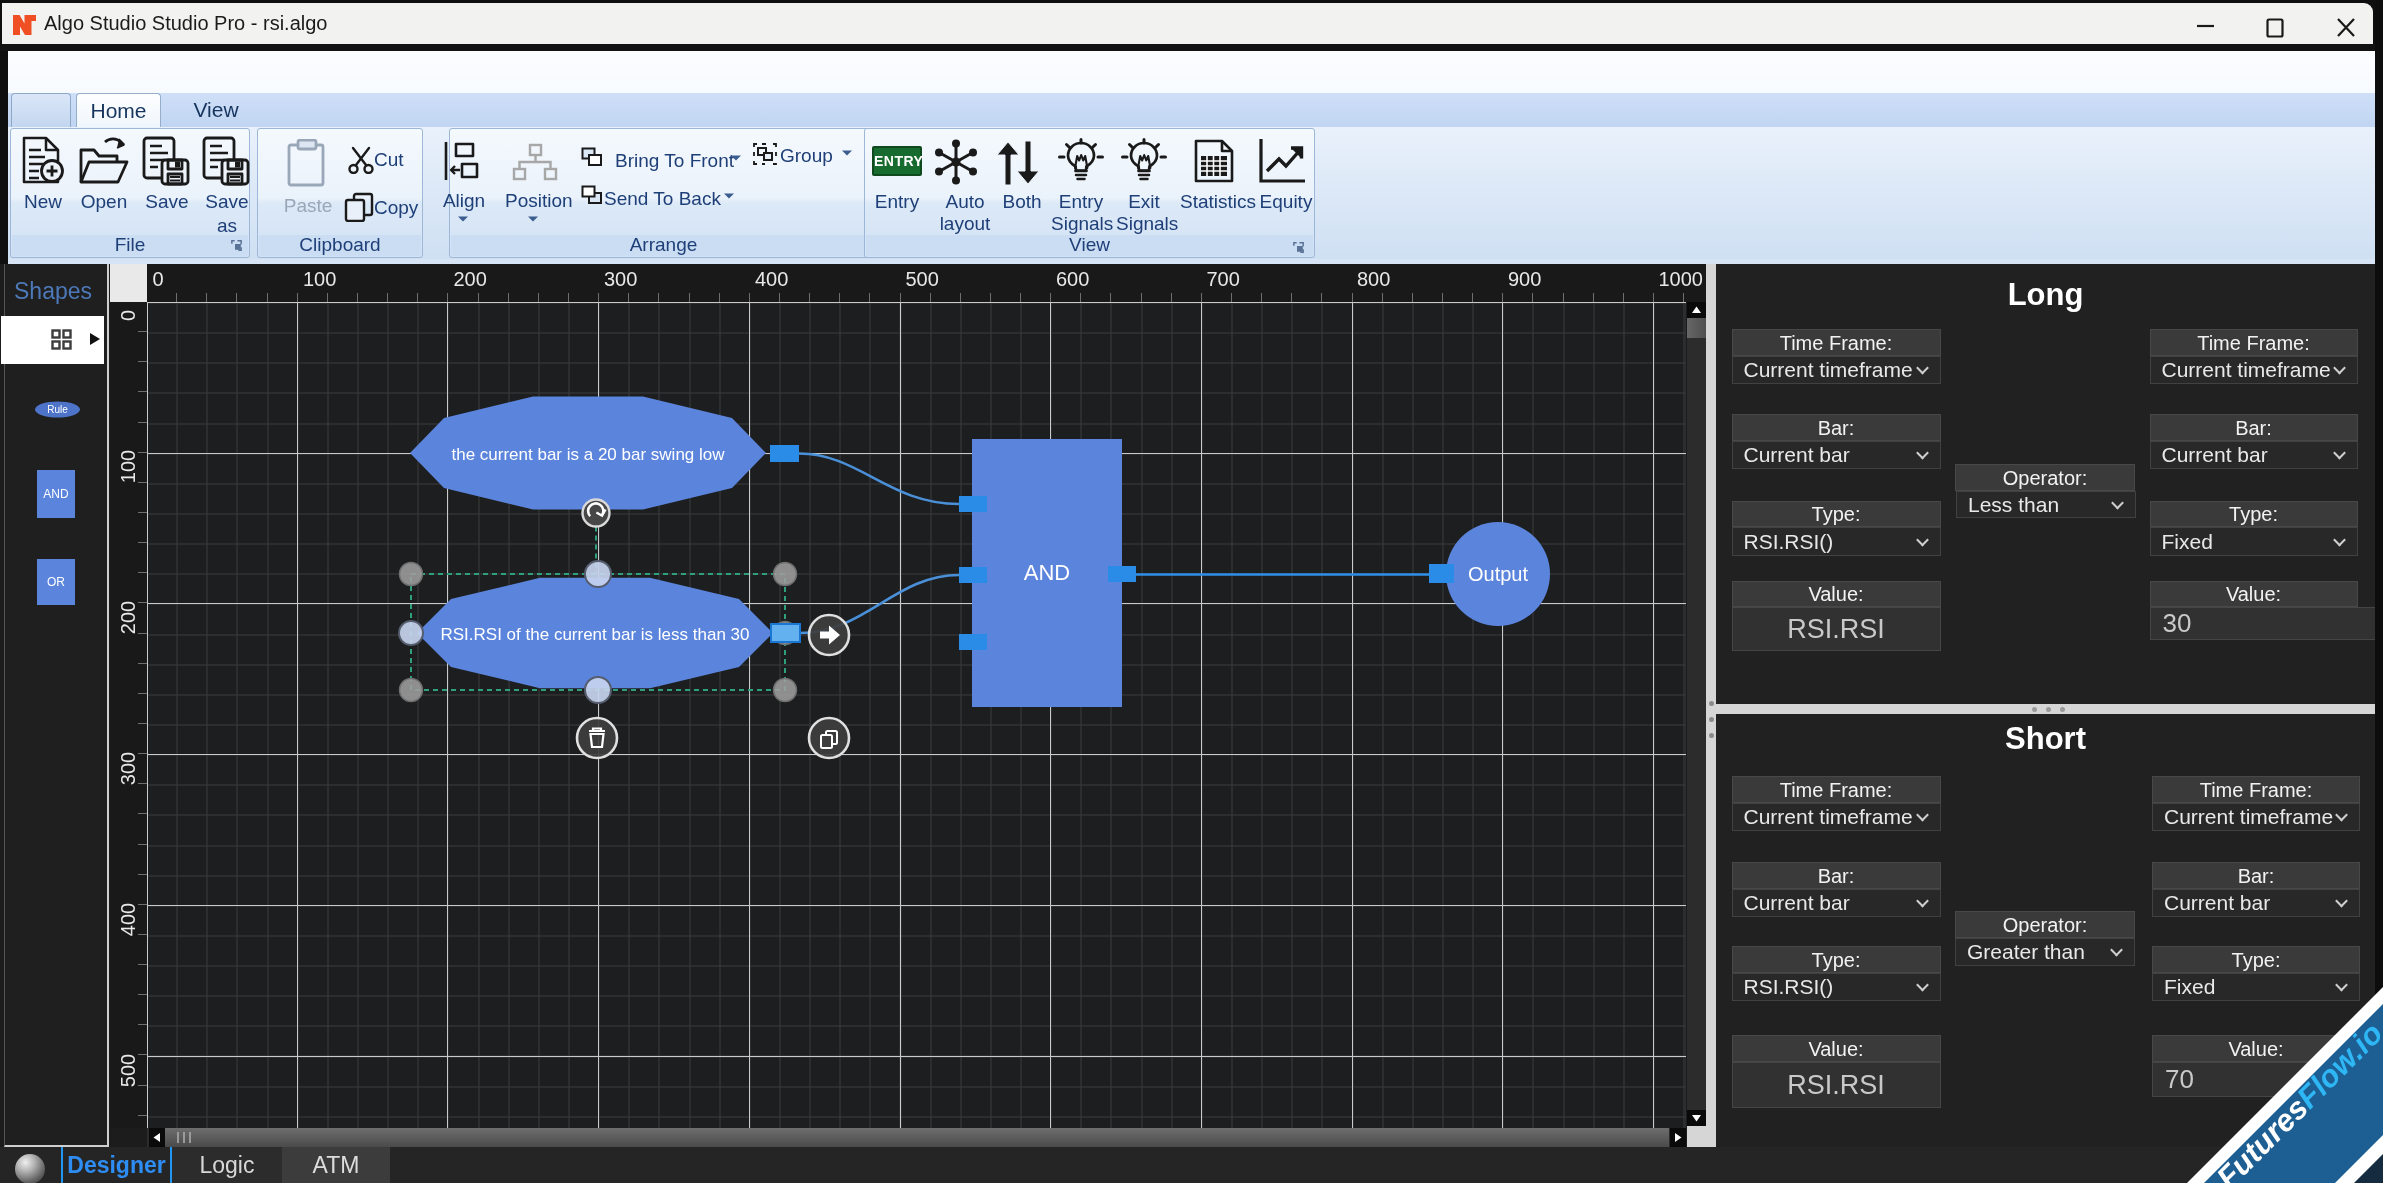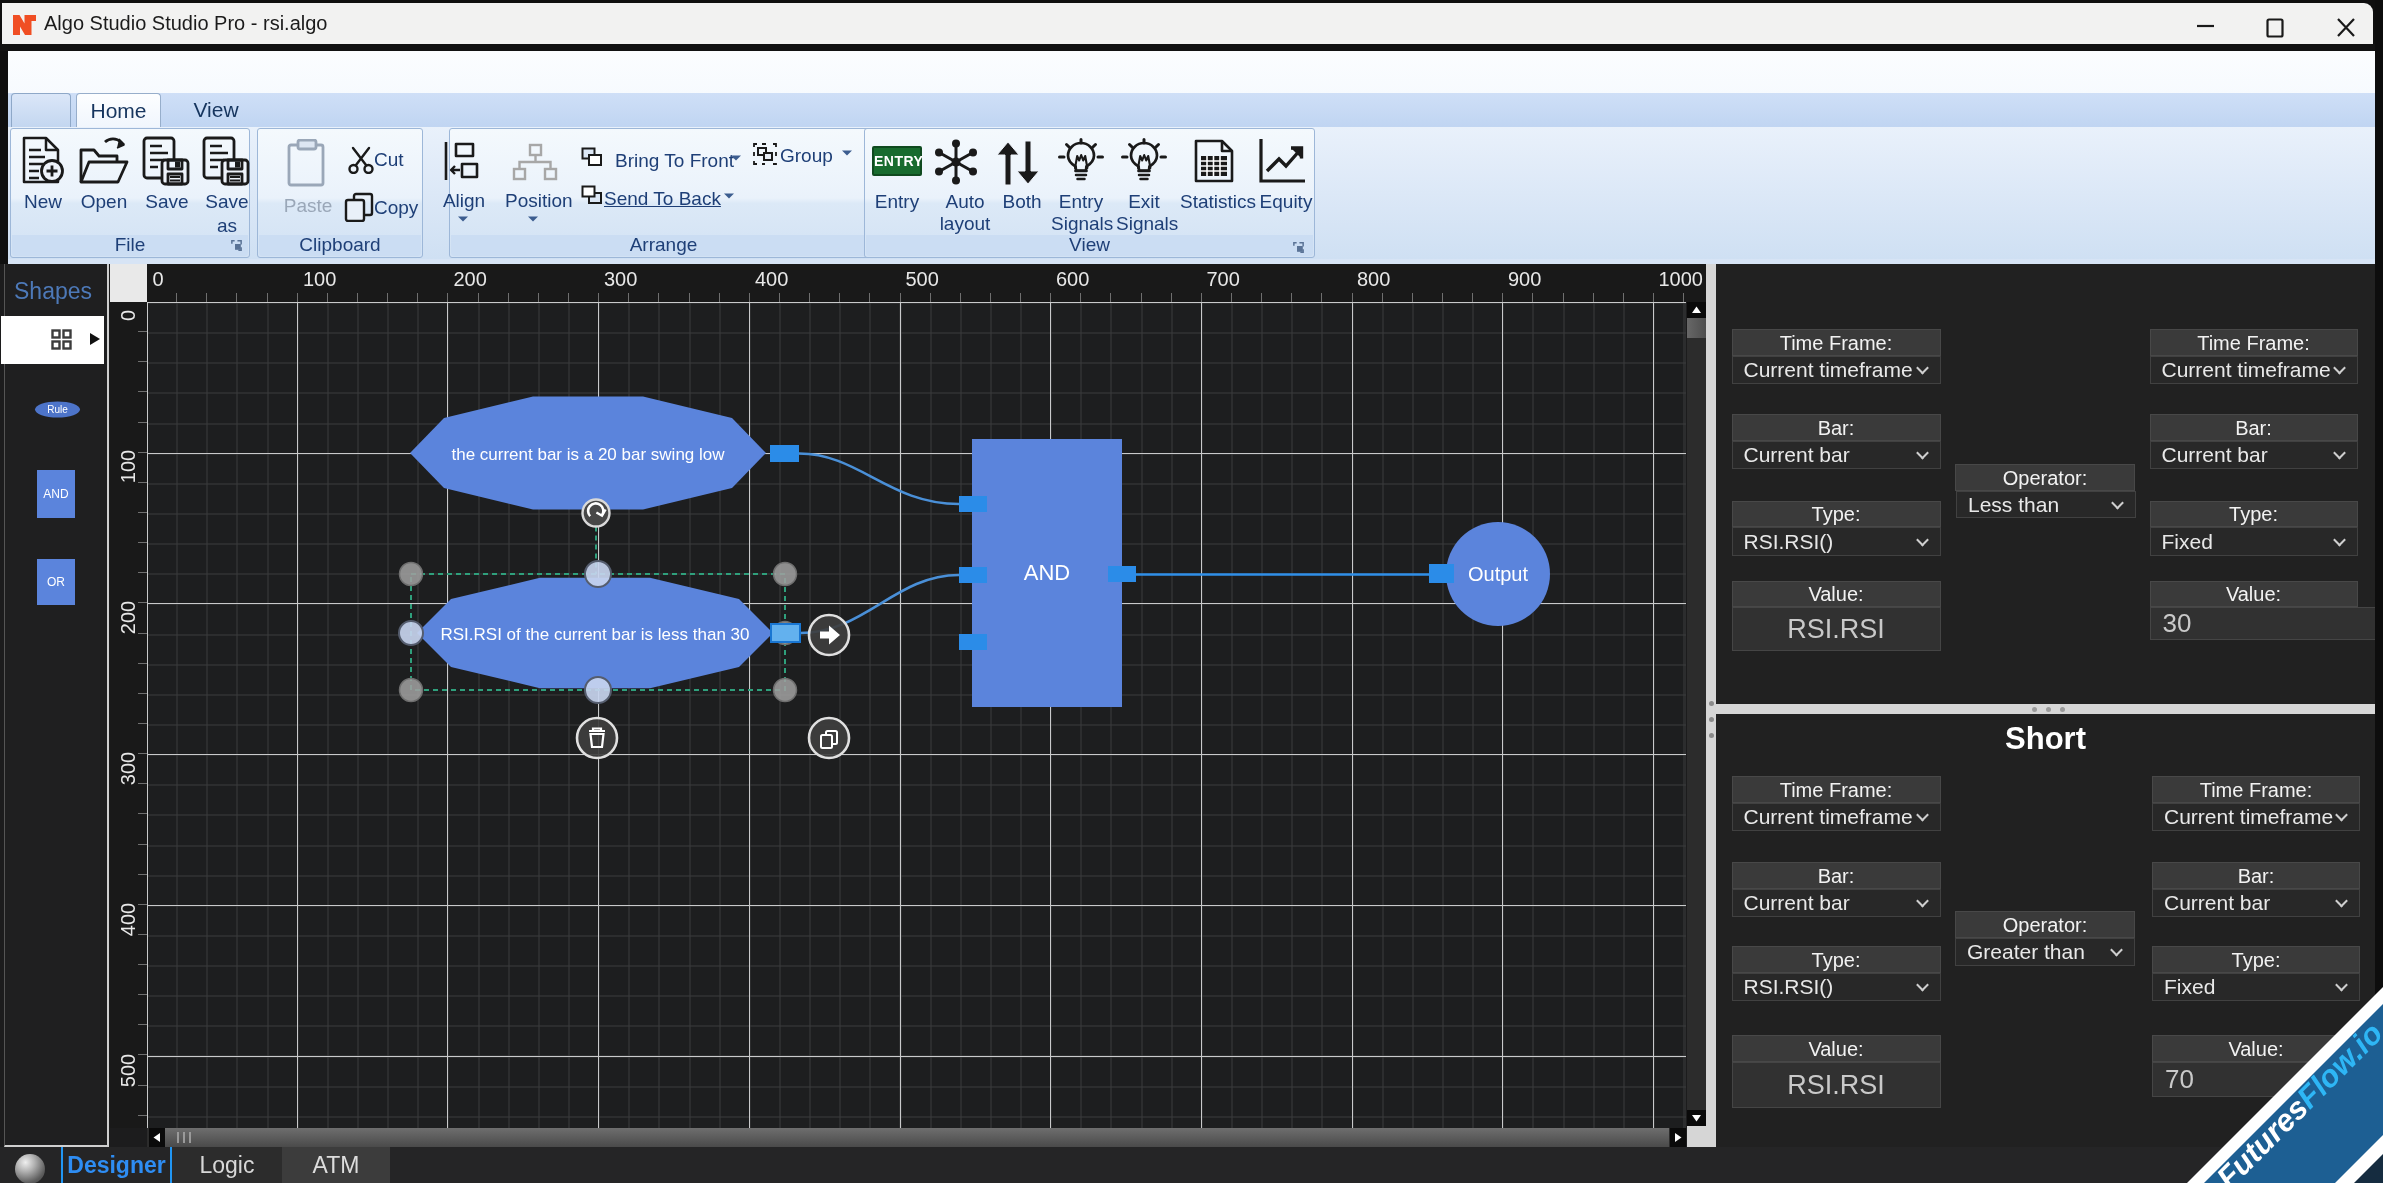--- a/index.html
+++ b/index.html
@@ -239,21 +239,21 @@
       <div class="rbtxt" style="left:596px;top:23px;width:130px;text-align:right;">Bring To Front</div>
       <svg class="abs" style="left:721px;top:27px" width="14" height="8" viewBox="0 0 14 8">
           <path d="M2,1.5 l5,5 l5,-5 z" fill="#3c5d8f"></path>
         </svg>
       <svg class="abs" style="left:573px;top:58px" width="22" height="20" viewBox="0 0 22 20">
         <g fill="none" stroke="#1a1a1a" stroke-width="2">
           <rect x="8" y="8" width="12" height="10" fill="#dce7f5"></rect>
           <rect x="1.5" y="1.5" width="12" height="10" fill="#ffffff"></rect>
         </g>
       </svg>
-      <div class="rbtxt" style="left:596px;top:61px;width:126px;text-align:left;text-decoration:underline;">Send To Back</div>
+      <div class="rbtxt" style="left:596px;top:61px;width:126px;text-align:left;">Send To Back</div>
       <svg class="abs" style="left:714px;top:65px" width="14" height="8" viewBox="0 0 14 8">
           <path d="M2,1.5 l5,5 l5,-5 z" fill="#3c5d8f"></path>
         </svg>
       <svg class="abs" style="left:745px;top:16px" width="24" height="22" viewBox="0 0 24 22">
         <g fill="none" stroke="#1a1a1a" stroke-width="2">
           <path d="M1,4 v-3 h3 M9,1 h4 M20,1 h3 v3 M23,9 v4 M23,20 v1 h-3 M12,21 h-3 M4,21 h-3 v-3 M1,13 v-4" stroke-width="1.8"></path>
           <rect x="5" y="5" width="8" height="7"></rect>
           <rect x="11" y="10" width="8" height="7" fill="#e8eff8"></rect>
         </g>
       </svg>
@@ -492,20 +492,21 @@
           </svg>
       </div>
     </div>
     <div id="scorner"></div>
     <div id="vsplit">
       <div class="abs" style="left:2.5px;top:437px;width:5px;height:5px;border-radius:50%;background:#8a8a8a;"></div>
       <div class="abs" style="left:2.5px;top:453px;width:5px;height:5px;border-radius:50%;background:#8a8a8a;"></div>
       <div class="abs" style="left:2.5px;top:469px;width:5px;height:5px;border-radius:50%;background:#8a8a8a;"></div>
     </div>
     <div id="rightpanel">
+      <div class="phead" style="top:13px;">Long</div>
       <div class="plabel" style="left:15.5px;top:65px;width:209px;height:27px;line-height:26px;">Time Frame:</div>
       <div class="pdrop" style="left:15.5px;top:92px;width:209px;height:28px;">
           <span class="txt">Current timeframe</span>
           <span class="chev"></span>
         </div>
       <div class="plabel" style="left:15.5px;top:150px;width:209px;height:27px;line-height:26px;">Bar:</div>
       <div class="pdrop" style="left:15.5px;top:177px;width:209px;height:28px;">
           <span class="txt">Current bar</span>
           <span class="chev"></span>
         </div>

